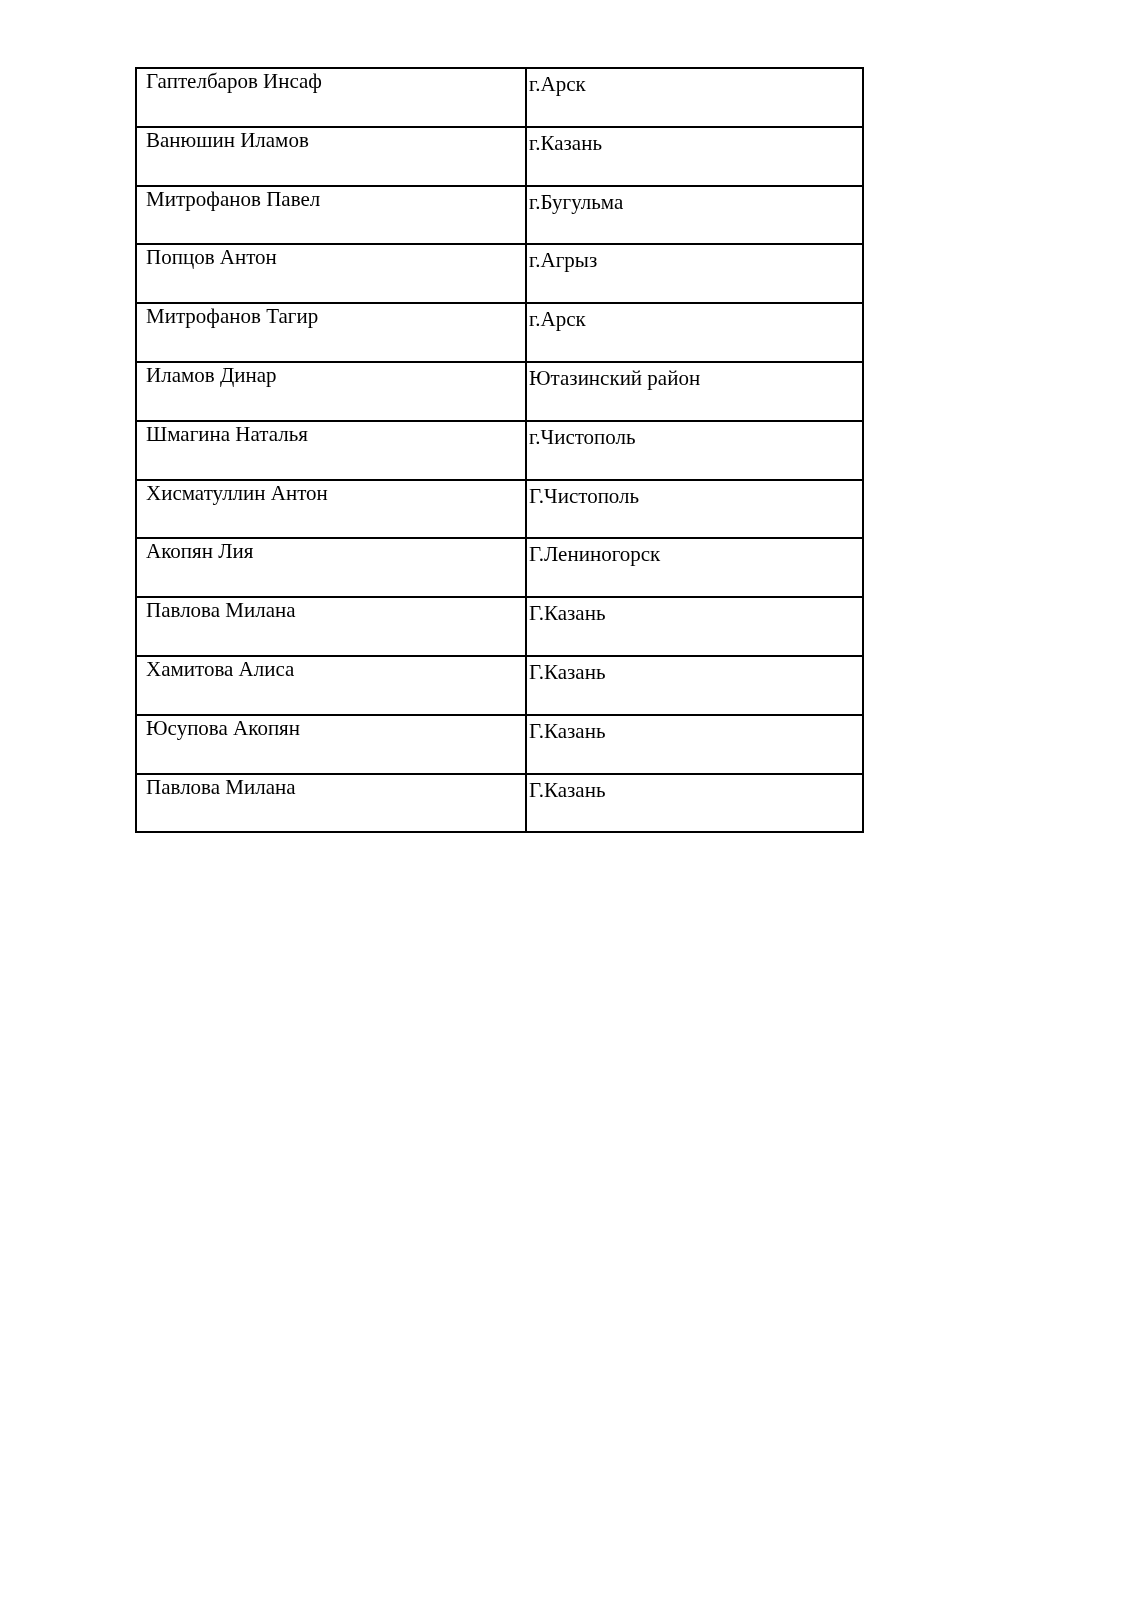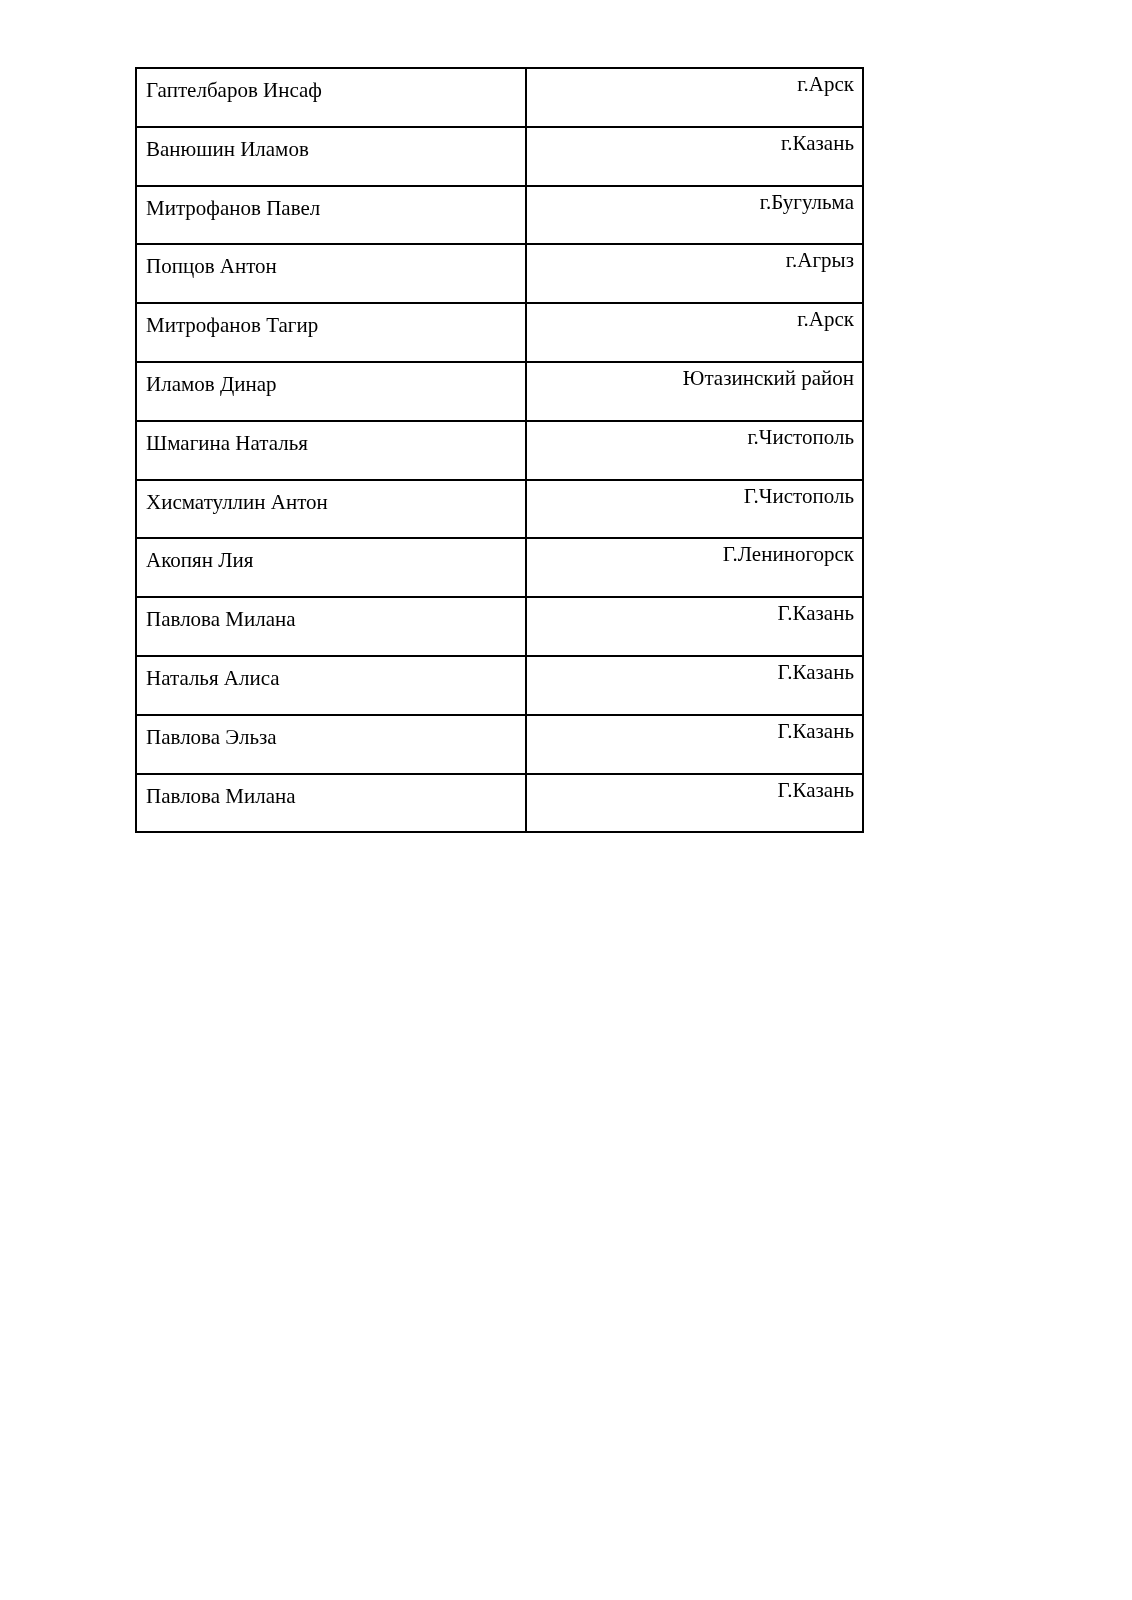--- a/index.html
+++ b/index.html
@@ -25,27 +25,27 @@
     table-layout: fixed;
   }
   table.roster col.name-col { width: 390px; }
   table.roster col.city-col { width: 337px; }
   table.roster tr { height: 58.8px; }
   table.roster td {
     border: 2px solid #000000;
     vertical-align: top;
     font-size: 21px;
     line-height: 1.18;
-    padding: 9px 6px 3px 9px;
+    padding: 0 6px 3px 9px;
     overflow: hidden;
     white-space: nowrap;
   }
   table.roster td.city-cell {
-    text-align: right;
-    padding: 3px 8px;
+    text-align: left;
+    padding: 3px 2px;
   }
 </style>
 </head>
 <body>
 
 <div class="page">
   <table class="roster">
     <colgroup>
       <col class="name-col">
       <col class="city-col">
@@ -95,27 +95,27 @@
     <td class="name-cell">Акопян Лия</td>
     <td class="city-cell">Г.Лениногорск</td>
   </tr>
 
   <tr>
     <td class="name-cell">Павлова Милана</td>
     <td class="city-cell">Г.Казань</td>
   </tr>
 
   <tr>
-    <td class="name-cell">Наталья Алиса</td>
+    <td class="name-cell">Хамитова Алиса</td>
     <td class="city-cell">Г.Казань</td>
   </tr>
 
 
   <tr>
-    <td class="name-cell">Павлова Эльза</td>
+    <td class="name-cell">Юсупова Акопян</td>
     <td class="city-cell">Г.Казань</td>
   </tr>
 
   <tr>
     <td class="name-cell">Павлова Милана</td>
     <td class="city-cell">Г.Казань</td>
   </tr>
 </tbody>
   </table>
 </div>

